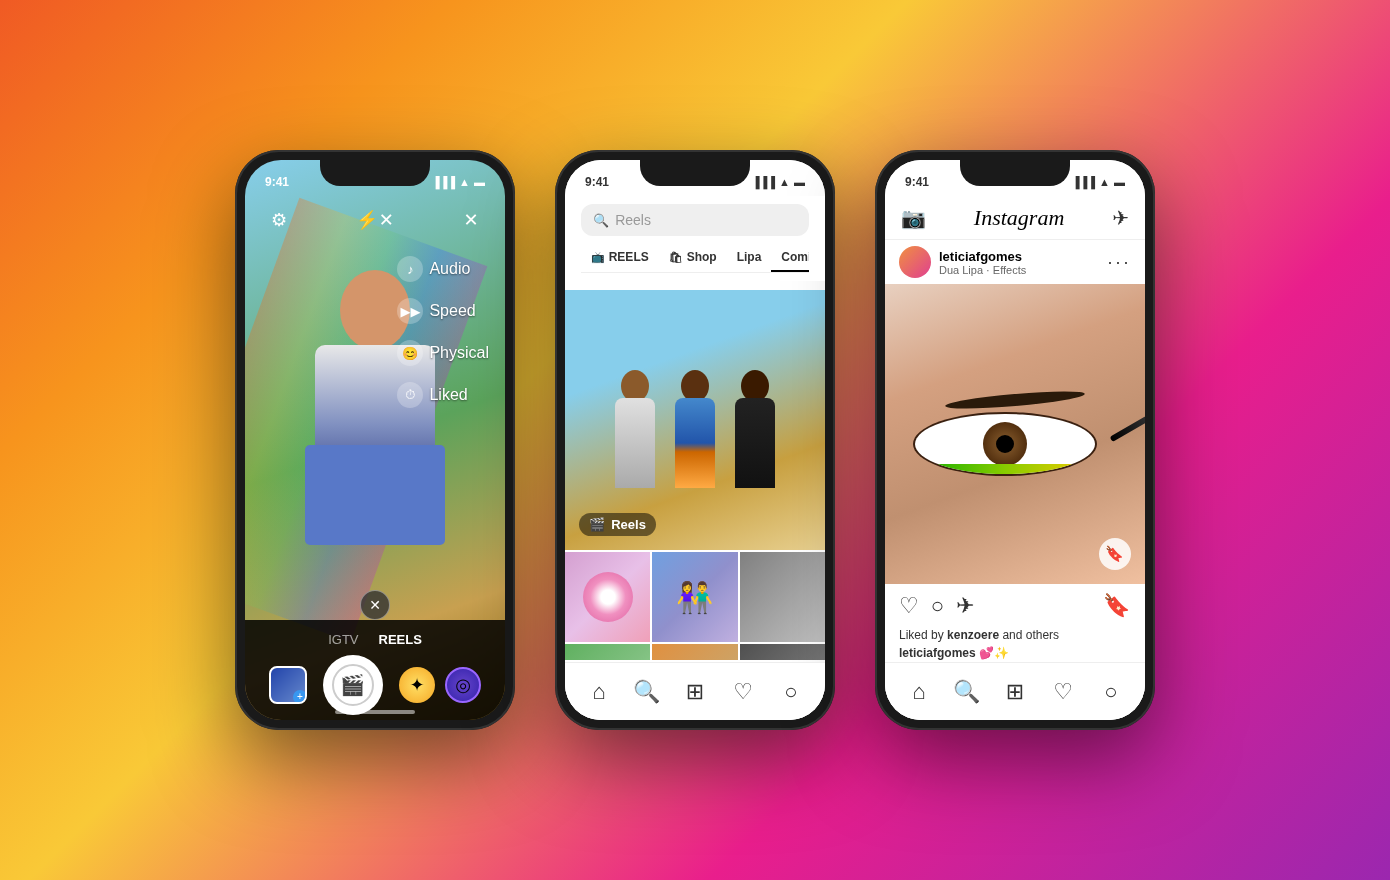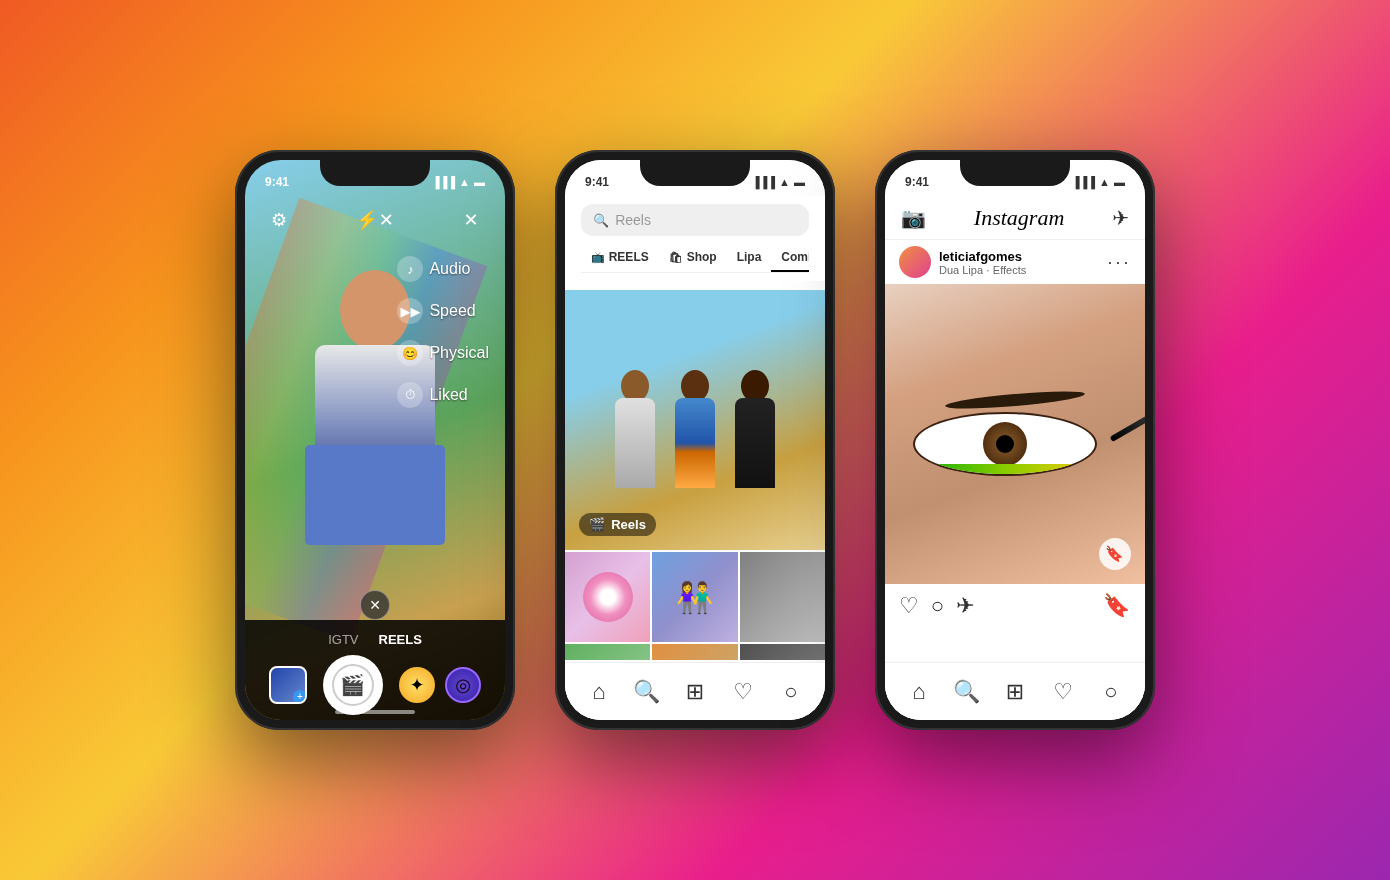--- a/index.html
+++ b/index.html
@@ -976,20 +976,30 @@
 
       <div class="post-actions">
         <div class="action-left">
           <span class="action-icon">♡</span>
           <span class="action-icon">○</span>
           <span class="action-icon">✈</span>
         </div>
         <span class="action-icon">🔖</span>
       </div>
 
+      <div class="post-info">
+        <div class="liked-by">
+          Liked by <strong>kenzoere</strong>
+          <span>and others</span>
+        </div>
+        <div class="caption">
+          <strong>leticiafgomes</strong>
+          <span>💕✨</span>
+        </div>
+      </div>
 
       <div class="nav-bar">
         <div class="nav-icon">⌂</div>
         <div class="nav-icon">🔍</div>
         <div class="nav-icon">⊞</div>
         <div class="nav-icon">♡</div>
         <div class="nav-icon">○</div>
       </div>
     </div>
     <div class="home-indicator"></div>

